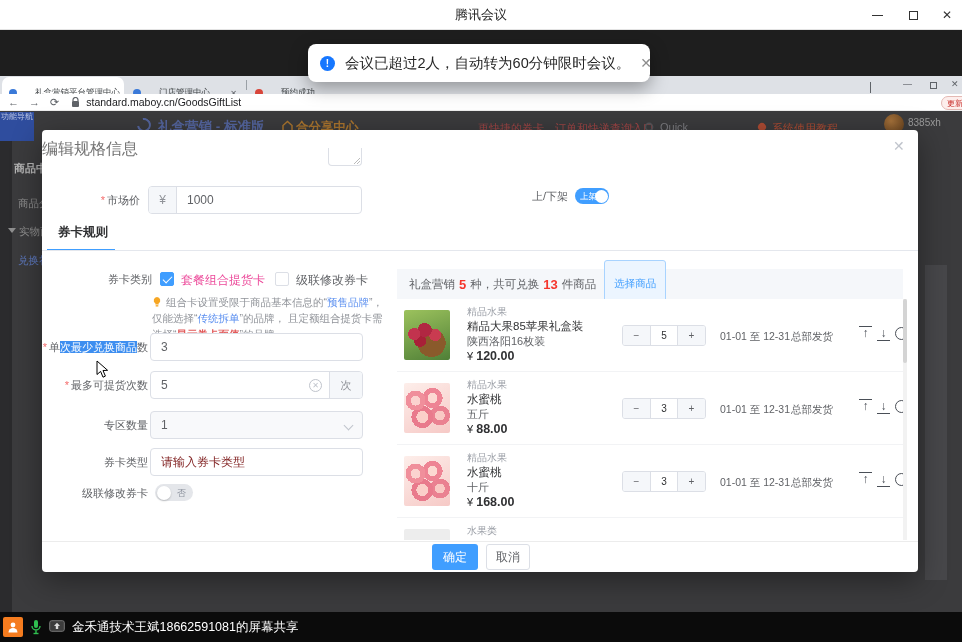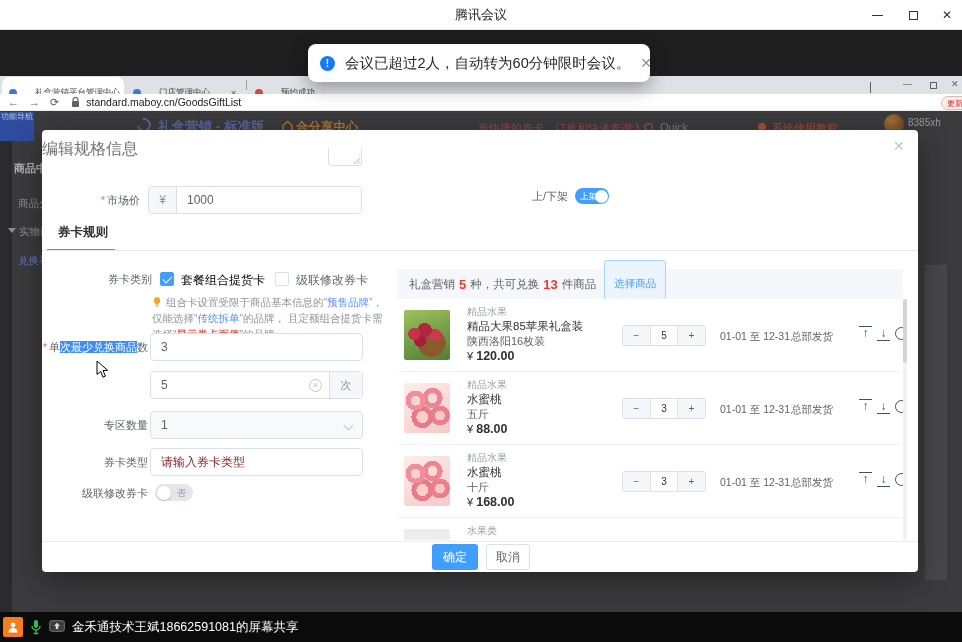--- a/index.html
+++ b/index.html
@@ -267,38 +267,39 @@
       <span class="tg-txt">上架</span>
       <span class="knob"></span>
     </div>
 
     <div class="tab-item">券卡规则</div>
     <div class="tab-underline"></div>
     <div class="tabrow"></div>
 
     <div class="flabel" style="left:0;top:136px;width:110px;line-height:26px">券卡类别</div>
     <span class="cb checked" style="left:118px;top:142px"></span>
-    <span class="cb-label" style="left:139px;top:142px;color:#000000">套餐组合提货卡</span>
+    <span class="cb-label" style="left:139px;top:142px;color:#ec4899">套餐组合提货卡</span>
     <span class="cb" style="left:233px;top:142px"></span>
     <span class="cb-label" style="left:254px;top:142px;color:#606266">级联修改券卡</span>
 
     <div class="tip">
       <svg class="bulb" viewBox="0 0 10 12">
           <path d="M5 0 a4 4 0 0 1 2 7.4 V9 H3 V7.4 A4 4 0 0 1 5 0 Z" fill="#f6a623"></path>
           <rect x="3.4" y="9.8" width="3.2" height="1.6" fill="#f6a623"></rect>
         </svg><span>组合卡设置受限于商品基本信息的“</span><span class="blue">预售品牌</span><span>”，仅能选择“</span><span class="blue">传统拆单</span><span>”的品牌， 且定额组合提货卡需选择“</span><span class="red">显示券卡面值</span><span>”的品牌</span>
     </div>
 
     <div class="flabel" style="left:0;top:203px;width:106px">
       <span class="req">*</span><span>单</span><span class="hl">次最少兑换商品</span><span>数</span>
     </div>
     <div class="inp" style="left:108px;top:203px;width:213px">
       <span class="val">3</span>
     </div>
 
+    <div class="flabel" style="left:0;top:241px;width:106px"><span class="req">*</span><span>最多可提货次数</span></div>
     <div class="inp" style="left:108px;top:241px;width:213px">
       <span class="val">5</span>
       <span class="clear-x">✕</span>
       <span class="suffix">次</span>
     </div>
 
     <div class="flabel" style="left:0;top:281px;width:106px">专区数量</div>
     <div class="inp" style="left:108px;top:281px;width:213px;background:#f8f9fb">
       <span class="val">1</span>
       <span class="sel-chev"></span>

